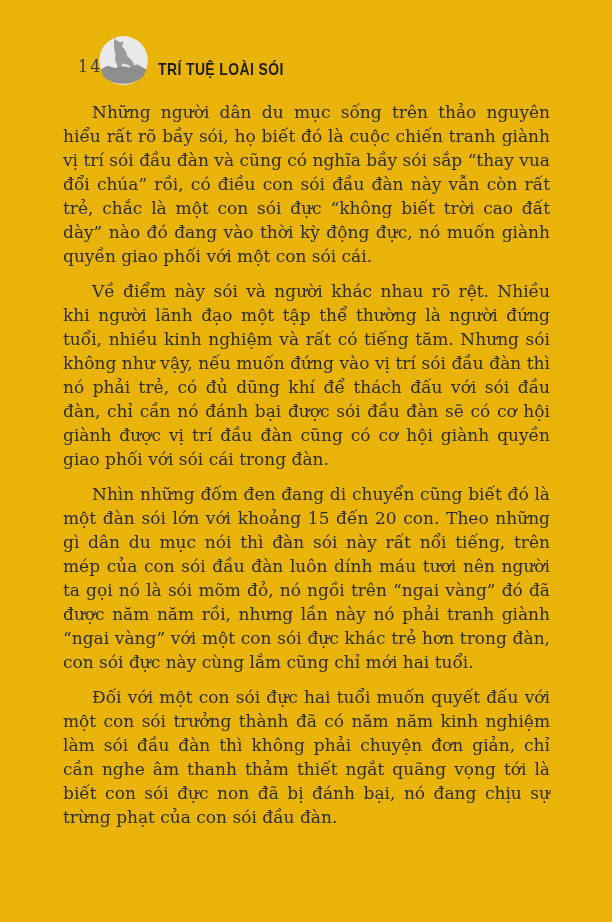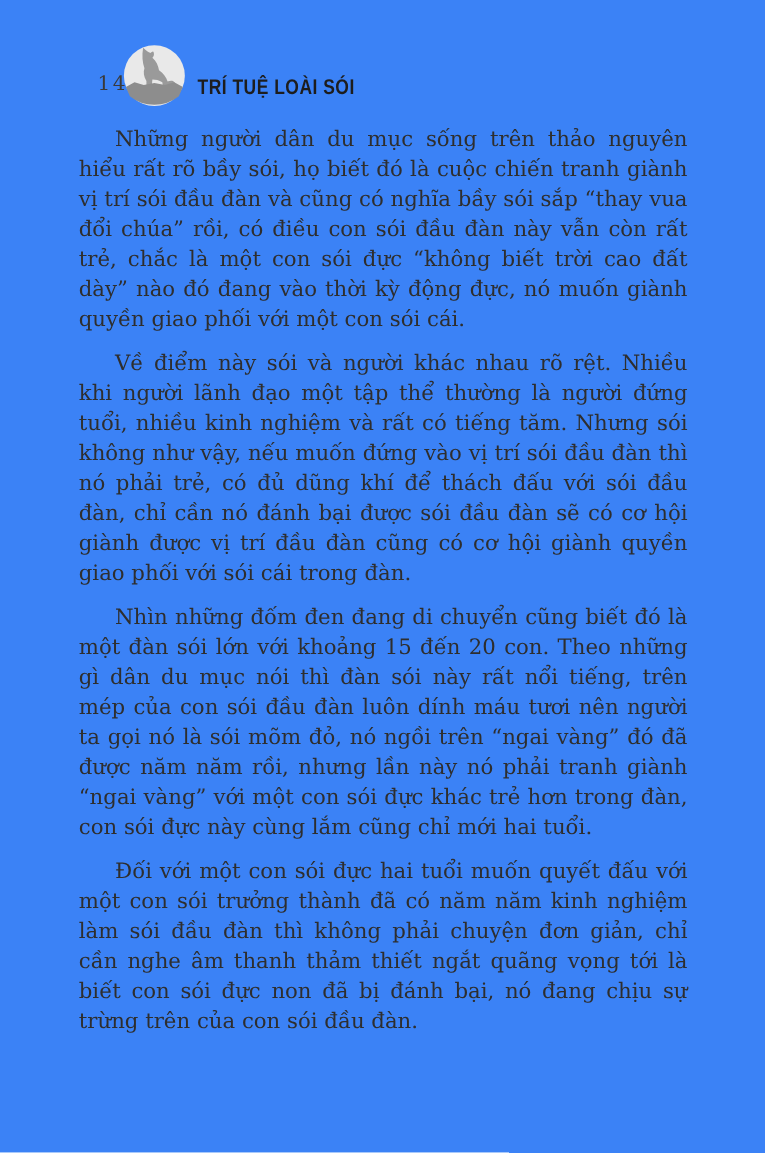--- a/index.html
+++ b/index.html
@@ -4,21 +4,21 @@
 <style>
   html, body {
     margin: 0;
     padding: 0;
     background: #ffffff;
   }
   .page {
     position: relative;
     width: 612px;
     height: 922px;
-    background: #3b82f6;
+    background: #eab308;
     overflow: hidden;
     font-family: "DejaVu Serif", serif;
   }
   .pagenum {
     position: absolute;
     left: 78px;
     top: 57px;
     font-size: 16px;
     letter-spacing: 2px;
     color: #3a3a3a;
@@ -87,16 +87,16 @@
     <path d="M7 67 L20 60 L34 64 L50 61 L66 64 L80 60 L93 67
              L87 81 Q70 94 50 94 Q29 94 13 81 Z" fill="#8d8d8d"></path>
   </svg>
 
   <h1 class="title">TRÍ TUỆ LOÀI SÓI</h1>
 
   <main class="content">
     <p class="para">Những người dân du mục sống trên thảo nguyên hiểu rất rõ bầy sói, họ biết đó là cuộc chiến tranh giành vị trí sói đầu đàn và cũng có nghĩa bầy sói sắp “thay vua đổi chúa” rồi, có điều con sói đầu đàn này vẫn còn rất trẻ, chắc là một con sói đực “không biết trời cao đất dày” nào đó đang vào thời kỳ động đực, nó muốn giành quyền giao phối với một con sói cái.</p>
     <p class="para">Về điểm này sói và người khác nhau rõ rệt. Nhiều khi người lãnh đạo một tập thể thường là người đứng tuổi, nhiều kinh nghiệm và rất có tiếng tăm. Nhưng sói không như vậy, nếu muốn đứng vào vị trí sói đầu đàn thì nó phải trẻ, có đủ dũng khí để thách đấu với sói đầu đàn, chỉ cần nó đánh bại được sói đầu đàn sẽ có cơ hội giành được vị trí đầu đàn cũng có cơ hội giành quyền giao phối với sói cái trong đàn.</p>
     <p class="para">Nhìn những đốm đen đang di chuyển cũng biết đó là một đàn sói lớn với khoảng 15 đến 20 con. Theo những gì dân du mục nói thì đàn sói này rất nổi tiếng, trên mép của con sói đầu đàn luôn dính máu tươi nên người ta gọi nó là sói mõm đỏ, nó ngồi trên “ngai vàng” đó đã được năm năm rồi, nhưng lần này nó phải tranh giành “ngai vàng” với một con sói đực khác trẻ hơn trong đàn, con sói đực này cùng lắm cũng chỉ mới hai tuổi.</p>
-    <p class="para">Đối với một con sói đực hai tuổi muốn quyết đấu với một con sói trưởng thành đã có năm năm kinh nghiệm làm sói đầu đàn thì không phải chuyện đơn giản, chỉ cần nghe âm thanh thảm thiết ngắt quãng vọng tới là biết con sói đực non đã bị đánh bại, nó đang chịu sự trừng trên của con sói đầu đàn.</p>
+    <p class="para">Đối với một con sói đực hai tuổi muốn quyết đấu với một con sói trưởng thành đã có năm năm kinh nghiệm làm sói đầu đàn thì không phải chuyện đơn giản, chỉ cần nghe âm thanh thảm thiết ngắt quãng vọng tới là biết con sói đực non đã bị đánh bại, nó đang chịu sự trừng phạt của con sói đầu đàn.</p>
   </main>
 
 </div>
 
 </body></html>

